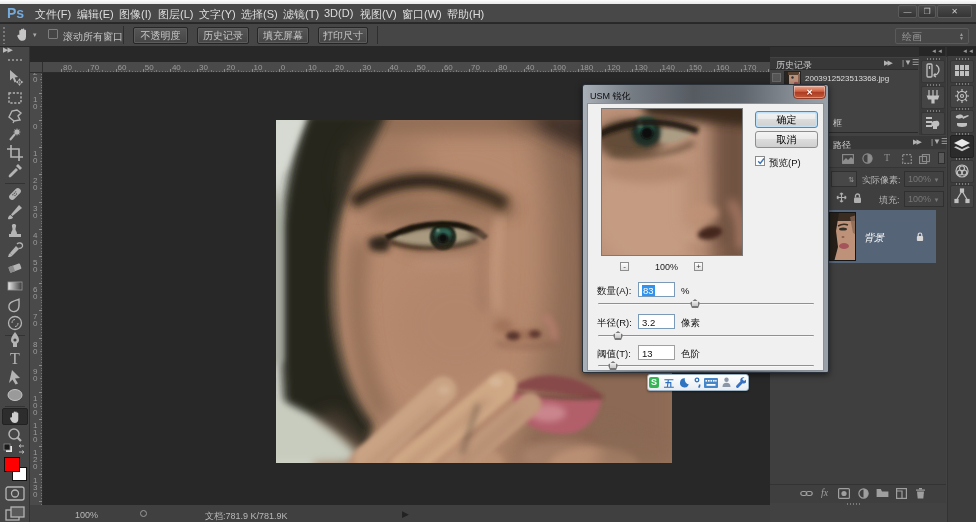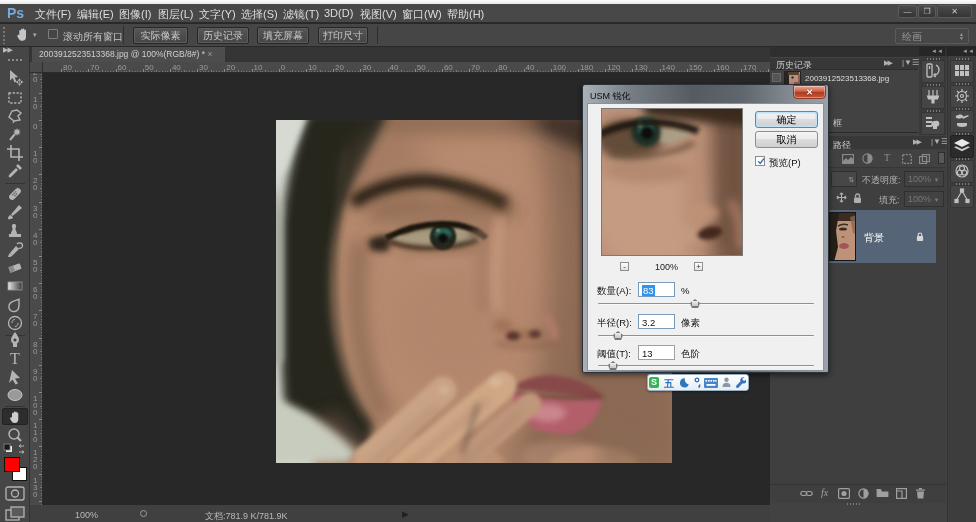--- a/index.html
+++ b/index.html
@@ -63,31 +63,28 @@
 <div class="abs winbtn" style="left:937px;width:35px;">✕</div>
 
 <div class="abs" id="optbar"></div>
     <div class="abs" style="left:3px;top:26px;width:2px;height:18px;background-image:radial-gradient(circle,#777 40%,transparent 45%);background-size:2px 4px;"></div>
 <svg class="abs" style="left:14px;top:26px;" width="17" height="17" viewBox="0 0 17 17">
       <path fill="#c6c6c6" d="M3.4,10.5 C3.2,8.8 4.3,8.3 5.3,9.1 L5.3,5 C5.3,3.6 7,3.6 7,5 L7,3.7 C7,2.3 8.7,2.3 8.7,3.7 L8.7,3.5 C8.7,2.2 10.4,2.2 10.4,3.6 L10.4,4.4 C10.4,3.4 12,3.4 12,4.7 L12,10.8 C12,13.3 10.7,14.8 8.4,14.8 C6.5,14.8 5.4,13.9 4.5,12.4 Z"></path>
     </svg>
 <span class="abs" style="left:33px;top:31px;color:#aaa;font-size:7px;">▾</span>
 <div class="abs" style="left:48px;top:29px;width:10px;height:10px;background:#454545;border:1px solid #7d7d7d;border-radius:1px;"></div>
 <span class="abs" style="left:63px;top:30px;font-size:10px;color:#c6c6c6;">滚动所有窗口</span>
-<div class="abs obtn" style="left:133px;width:55px;">实际像素</div>
+<div class="abs obtn" style="left:133px;width:55px;">不透明度</div>
 <div class="abs obtn" style="left:197px;width:52px;">历史记录</div>
 <div class="abs obtn" style="left:257px;width:52px;">填充屏幕</div>
 <div class="abs obtn" style="left:318px;width:50px;">打印尺寸</div>
 <div class="abs osep" style="left:123px;"></div>
 <div class="abs osep" style="left:377px;"></div>
 <div class="abs" style="left:895px;top:28px;width:74px;height:16px;background:#474747;border:1px solid #5a5a5a;border-radius:2px;color:#9a9a9a;font-size:10px;line-height:15px;padding-left:6px;">绘画 <span style="float:right;margin-right:4px;font-size:5px;line-height:4px;display:inline-block;margin-top:3px;">▲<br>▼</span></div>
 
-<div class="abs" id="tabbar">
-      <div class="abs" id="doctab">2003912523513368.jpg @ 100%(RGB/8#) * <span style="color:#9a9a9a">×</span></div>
-    </div>
 <div class="abs" id="corner"></div>
 <div class="abs" id="hruler">
       <div class="htick" style="left:18.1px"></div>
       <div class="rnum" style="left:20.1px;top:1px;">80</div>
       <div class="htick2" style="left:20.8px"></div>
       <div class="htick2" style="left:23.5px"></div>
       <div class="htick2" style="left:26.3px"></div>
       <div class="htick2" style="left:29.0px"></div>
       <div class="htick2" style="left:31.7px;top:8px;height:3px;"></div>
       <div class="htick2" style="left:34.4px"></div>
@@ -860,21 +857,21 @@
 <svg class="abs" style="left:902px;top:154px;" width="10" height="10" viewBox="0 0 10 10">
       <rect x="0.7" y="0.7" width="8.6" height="8.6" fill="none" stroke="#8d8d8d" stroke-width="1.2" stroke-dasharray="2 1.2"></rect>
     </svg>
 <svg class="abs" style="left:919px;top:154px;" width="11" height="10" viewBox="0 0 11 10">
       <rect x="0.6" y="2.5" width="7" height="7" fill="none" stroke="#8d8d8d" stroke-width="1.1"></rect>
       <rect x="3.4" y="0.6" width="7" height="7" fill="none" stroke="#8d8d8d" stroke-width="1.1"></rect>
     </svg>
 <div class="abs" style="left:938px;top:152px;width:7px;height:12px;background:#585858;border:1px solid #2e2e2e;"></div>
 
 <div class="abs" style="left:831px;top:171px;width:26px;height:16px;background:#474747;border:1px solid #303030;color:#9a9a9a;font-size:7px;text-align:right;line-height:15px;">⇅&nbsp;</div>
-<span class="abs" style="left:862px;top:174px;font-size:9px;color:#b5b5b5;">不透明度:</span>
+<span class="abs" style="left:862px;top:174px;font-size:9px;color:#b5b5b5;">实际像素:</span>
 <div class="abs" style="left:904px;top:171px;width:40px;height:16px;background:#424242;border:1px solid #303030;color:#787878;font-size:9px;line-height:15px;padding-left:3px;">100% <span style="font-size:6px;">▼</span></div>
 
 <svg class="abs" style="left:836px;top:192px;" width="11" height="11" viewBox="0 0 11 11">
       <g stroke="#b0b0b0" stroke-width="1.1">
         <path d="M5.5 0.8v9.4M0.8 5.5h9.4M5.5 0.8l-1.6 1.6M5.5 0.8l1.6 1.6M5.5 10.2l-1.6-1.6M5.5 10.2l1.6-1.6M0.8 5.5l1.6-1.6M0.8 5.5l1.6 1.6M10.2 5.5l-1.6-1.6M10.2 5.5l-1.6 1.6"></path>
       </g>
     </svg>
 <svg class="abs" style="left:853px;top:193px;" width="9" height="11" viewBox="0 0 9 11">
       <rect x="1" y="4.5" width="7" height="5.5" rx="1" fill="#b0b0b0"></rect>
       <path d="M2.5,4.5 V3 a2,2 0 0 1 4,0 V4.5" fill="none" stroke="#b0b0b0" stroke-width="1.3"></path>
@@ -886,21 +883,21 @@
 <div class="abs" id="layerthumb" style="left:829px;top:212px;width:27px;height:49px;background:#b08a74;border:1px solid #161616;overflow:hidden;"><svg width="27" height="49" viewBox="0 0 27 49">
         <rect width="27" height="49" fill="#bd9278"></rect>
         <rect x="0" y="0" width="27" height="8" fill="#3a2c21"></rect>
         <path d="M0,0 L9,0 L6,18 L8,34 L4,49 L0,49 Z" fill="#262019"></path>
         <path d="M20,4 L27,2 L27,22 L23,20 Z" fill="#8a6854" opacity=".8"></path>
         <ellipse cx="13" cy="16" rx="4" ry="1.6" fill="#33302a"></ellipse>
         <path d="M8,13 Q13,10 18,12" stroke="#3a2d20" stroke-width="1.5" fill="none"></path>
         <ellipse cx="14" cy="33" rx="5" ry="3" fill="#a4555c"></ellipse>
         <ellipse cx="13" cy="24" rx="1.5" ry="1" fill="#8a5f4a"></ellipse>
       </svg></div>
-<span class="abs" style="left:864px;top:231px;font-size:10px;color:#fff;">背景</span>
+<span class="abs" style="left:864px;top:231px;font-size:10px;color:#fff;font-style:italic;">背景</span>
 <svg class="abs" style="left:916px;top:232px;" width="8" height="10" viewBox="0 0 9 11">
       <rect x="1" y="4.5" width="7" height="5.5" rx="1" fill="#d8d8d8"></rect>
       <path d="M2.5,4.5 V3 a2,2 0 0 1 4,0 V4.5" fill="none" stroke="#d8d8d8" stroke-width="1.3"></path>
     </svg>
 
 <div class="abs" style="left:770px;top:484px;width:176px;height:18px;background:#3f3f3f;border-top:1px solid #333;color:#9f9f9f;"></div>
 <svg class="abs" style="left:800px;top:489px;" width="13" height="9" viewBox="0 0 13 9">
       <g fill="none" stroke="#9f9f9f" stroke-width="1.2">
         <rect x="0.8" y="2.5" width="6" height="4" rx="2"></rect>
         <rect x="6.2" y="2.5" width="6" height="4" rx="2"></rect>

